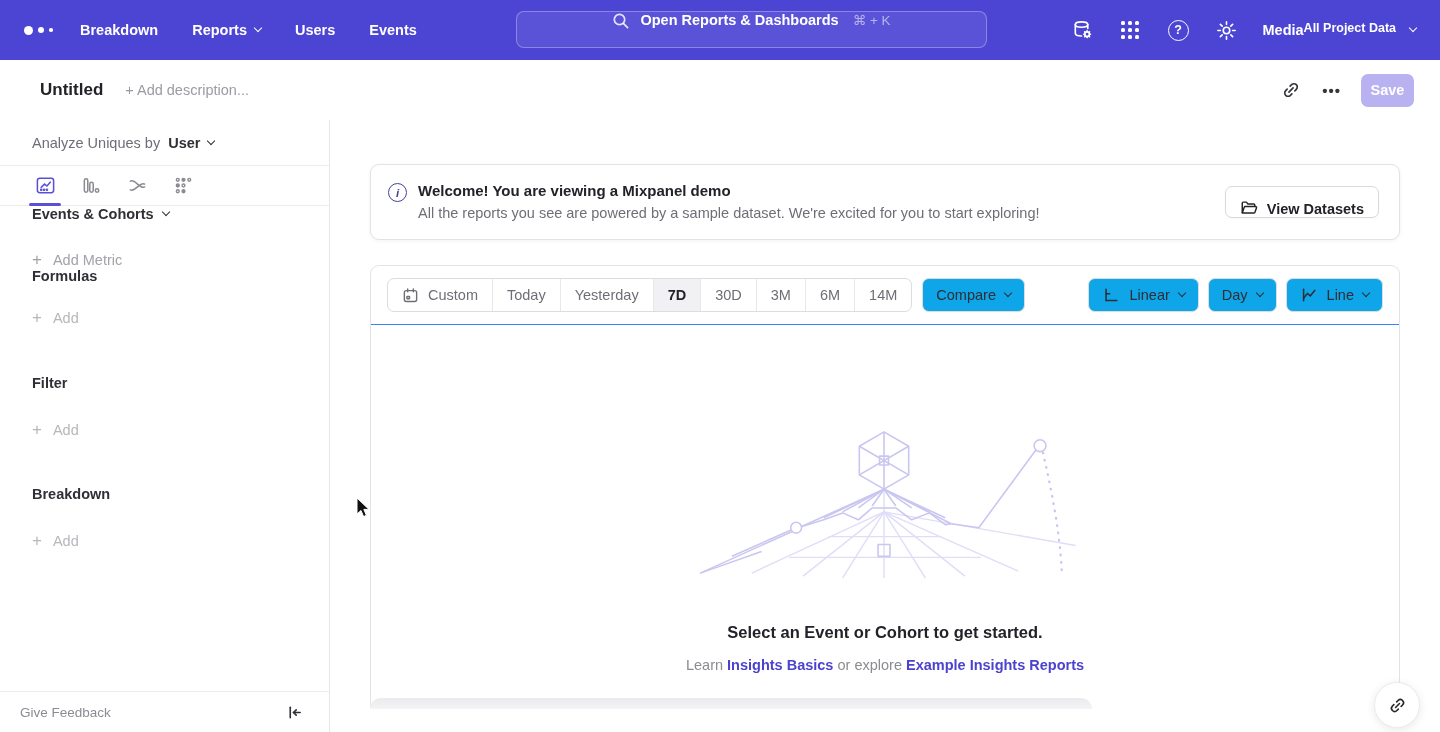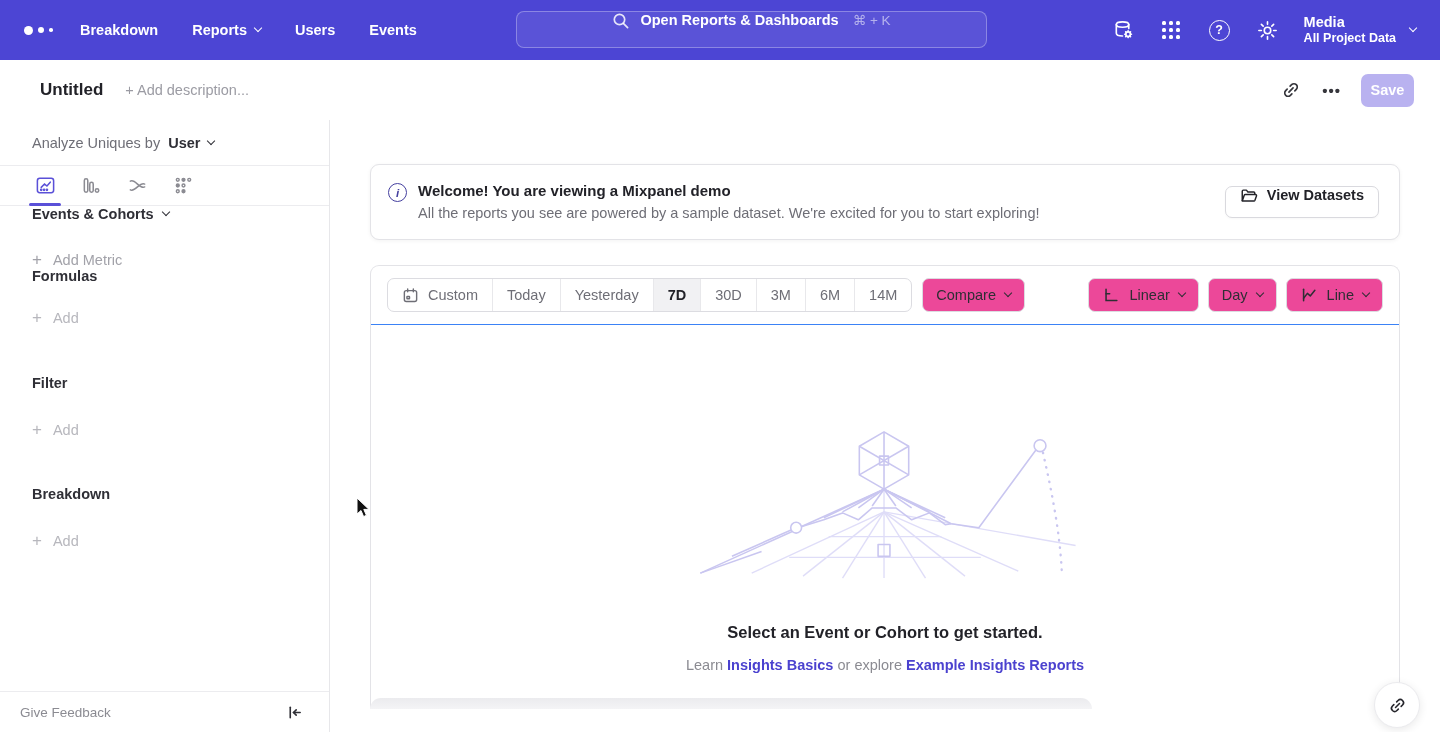--- a/index.html
+++ b/index.html
@@ -23,21 +23,21 @@
   .nav-links a{color:#fff;font-size:14.5px;font-weight:600;text-decoration:none;display:flex;align-items:center;gap:8px;cursor:pointer}
   .gsearch{position:absolute;left:516px;top:11px;width:471px;height:37px;border-radius:8px;background:rgba(255,255,255,.08);border:1px solid rgba(255,255,255,.30);display:flex;align-items:flex-start;justify-content:center;gap:10px;cursor:pointer}
   .gsearch .ph{font-size:14.5px;font-weight:600;color:#fff}
   .gsearch .kbd{font-size:13.5px;color:rgba(255,255,255,.55);margin-left:4px}
   .nav-right{margin-left:auto;display:flex;align-items:center;gap:25px}
   .nav-ic{width:23px;height:23px;display:flex;align-items:center;justify-content:center;cursor:pointer;color:#fff}
   .gridic{display:grid;grid-template-columns:repeat(3,4px);grid-template-rows:repeat(3,4px);gap:3px}
   .gridic i{background:#fff;border-radius:1.5px;width:4px;height:4px;display:block}
   .helpic{width:21px;height:21px;border:1.7px solid #fff;border-radius:50%;font-size:12.5px;font-weight:700;display:flex;align-items:center;justify-content:center}
   .proj{display:flex;align-items:center;gap:14px;cursor:pointer}
-  .proj .txt{display:flex;flex-direction:column;line-height:1.25}
+  .proj .txt{display:flex;flex-direction:row;line-height:1.25}
   .proj .nm{font-size:14.5px;font-weight:700}
   .proj .sc{font-size:12.5px;font-weight:600}
 
   
   .rhead{height:60px;display:flex;align-items:center;padding:0 26px 0 40px;background:#fff}
   .rtitle{font-size:17px;font-weight:700;color:#222228;cursor:text}
   .rdesc{margin-left:22px;font-size:14.5px;color:#9b9ba3;cursor:text}
   .rhead .spacer{flex:1}
   .hicon{color:#36363c;cursor:pointer;display:flex;align-items:center;justify-content:center;width:26px;height:26px}
   .more{font-size:15px;font-weight:700;letter-spacing:1px;color:#36363c;cursor:pointer;margin:0 20px 0 18px}
@@ -64,30 +64,30 @@
   .sfoot{position:absolute;left:0;right:0;bottom:0;height:41px;border-top:1px solid #ececef;display:flex;align-items:center;justify-content:space-between;padding:0 26px 0 20px}
   .sfoot .fb{font-size:13.5px;color:#8b8b92;cursor:pointer}
   .collapse{color:#2f2f36;cursor:pointer}
 
   
   .banner{border:1px solid #e3e3e7;border-radius:9px;box-shadow:0 1px 4px rgba(0,0,0,.05);padding:17px 20px 18px 17px;display:flex;align-items:flex-start;gap:11px;background:#fff}
   .infoic{width:19px;height:19px;border:1.7px solid #45409f;border-radius:50%;color:#45409f;font-size:11.5px;font-weight:700;font-style:italic;display:flex;align-items:center;justify-content:center;margin-top:1px;flex:0 0 auto}
   .banner .bt{font-size:15px;font-weight:700;color:#222228}
   .banner .bs{font-size:14.5px;color:#6e6e76;margin-top:6px}
   .banner .spacer{flex:1}
-  .vdbtn{align-self:center;height:32px;border:1px solid #d9d9de;border-radius:7px;background:#fff;display:flex;align-items:flex-start;gap:9px;padding:0 14px;font-size:14.5px;font-weight:600;color:#222228;font-family:inherit;cursor:pointer;box-shadow:0 1px 2px rgba(0,0,0,.03)}
+  .vdbtn{align-self:center;height:32px;border:1px solid #d9d9de;border-radius:7px;background:#fff;display:flex;align-items:flex-end;gap:9px;padding:0 14px;font-size:14.5px;font-weight:600;color:#222228;font-family:inherit;cursor:pointer;box-shadow:0 1px 2px rgba(0,0,0,.03)}
 
   
   .card{margin-top:25px;border:1px solid #e3e3e7;border-bottom:none;border-radius:9px 9px 0 0;height:444px;position:relative;background:#fff}
   .tbar{display:flex;align-items:flex-end;padding:12px 16px;border-bottom:1px solid #3b82f6}
   .segs{display:flex;border:1px solid #dcdce1;border-radius:7px;overflow:hidden;height:34px;background:#fff}
   .seg{display:flex;align-items:center;gap:9px;padding:0 14px;font-size:14.5px;color:#6e6e76;border-left:1px solid #e8e8eb;cursor:pointer;white-space:nowrap}
   .seg:first-child{border-left:none}
   .seg.sel{background:#f1f1f3;color:#222228;font-weight:600}
-  .tbtn{height:34px;border:1px solid #dcdce1;border-radius:7px;background:#ec4899;display:flex;align-items:center;gap:9px;padding:0 13px;font-size:14.5px;color:#2e2e34;font-family:inherit;cursor:pointer}
+  .tbtn{height:34px;border:1px solid #dcdce1;border-radius:7px;background:#0ea5e9;display:flex;align-items:center;gap:9px;padding:0 13px;font-size:14.5px;color:#2e2e34;font-family:inherit;cursor:pointer}
   .tbtn.cmp{margin-left:10px;font-weight:500}
   .rgroup{margin-left:auto;display:flex;gap:9px}
 
   
   .empty{text-align:center}
   .illus{margin:100px auto 0}
   .et{margin-top:40px;font-size:16.5px;font-weight:700;color:#222228}
   .es{margin-top:15px;font-size:14.5px;color:#8b8b92}
   .es a{color:var(--link-purple);font-weight:600;text-decoration:none;cursor:pointer}
   .bsheet{position:absolute;bottom:0;left:-1px;width:722px;height:11px;border-radius:16px 16px 0 0;background:linear-gradient(#ebebee,#f4f4f6)}

